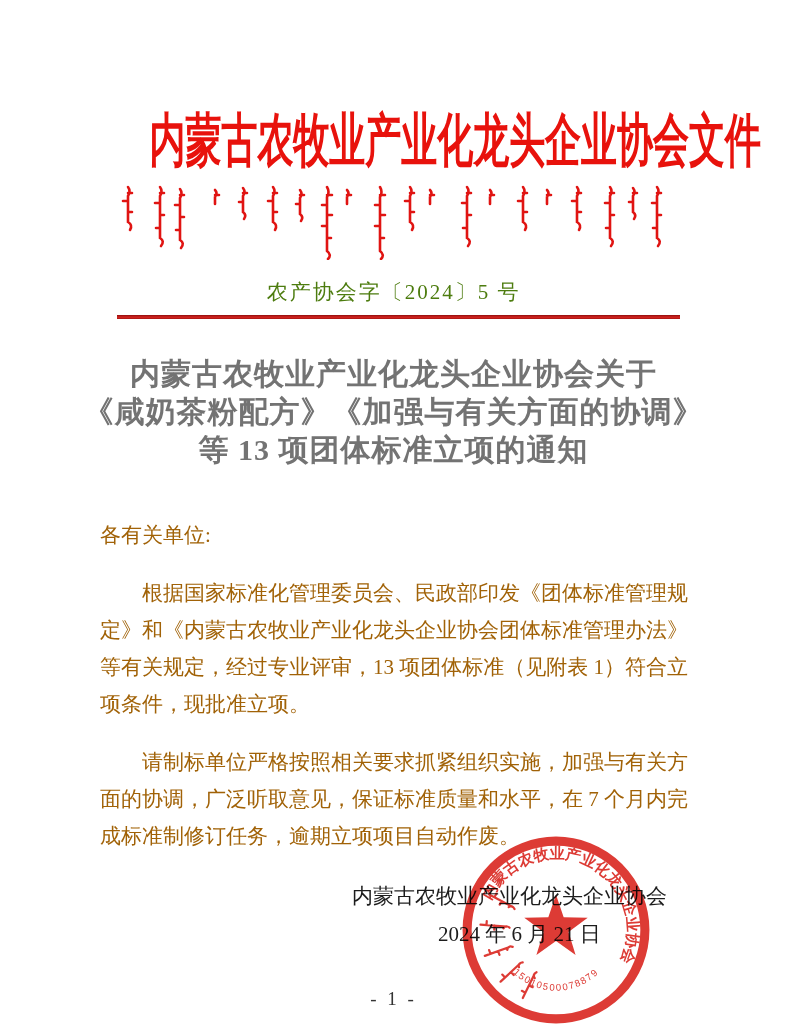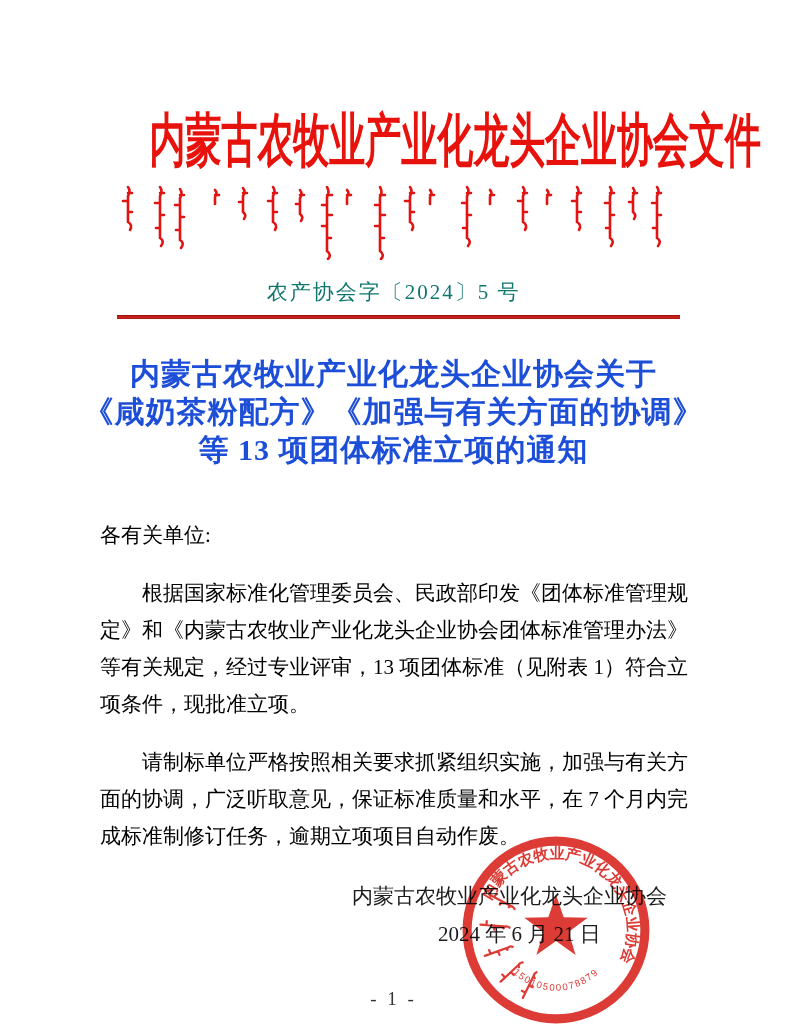--- a/index.html
+++ b/index.html
@@ -42,21 +42,21 @@
   }
 
   .doc-number {
     position: absolute;
     top: 278px;
     left: 0;
     width: 787px;
     text-align: center;
     font-size: 21px;
     letter-spacing: 2px;
-    color: #0f766e;
+    color: #4d7c0f;
   }
 
   .red-rule {
     position: absolute;
     top: 315px;
     left: 117px;
     width: 563px;
     height: 4px;
     background: linear-gradient(#8f0e0c, #d42420 55%, #a81411);
   }
@@ -64,34 +64,34 @@
   
   .notice-title {
     position: absolute;
     top: 355px;
     left: 0;
     width: 787px;
     text-align: center;
     font-size: 30px;
     font-weight: bold;
     line-height: 38px;
-    color: #1d4ed8;
+    color: #737373;
     letter-spacing: 1px;
   }
 
   
   .body-text {
     position: absolute;
     top: 517px;
     left: 100px;
     width: 588px;
     font-size: 21px;
     line-height: 37px;
     text-align: justify;
-    color: #000000;
+    color: #a16207;
   }
   .body-text p.indent {
     text-indent: 42px;
     margin-top: 21px;
   }
 
   
   .sig-org {
     position: absolute;
     top: 882px;

